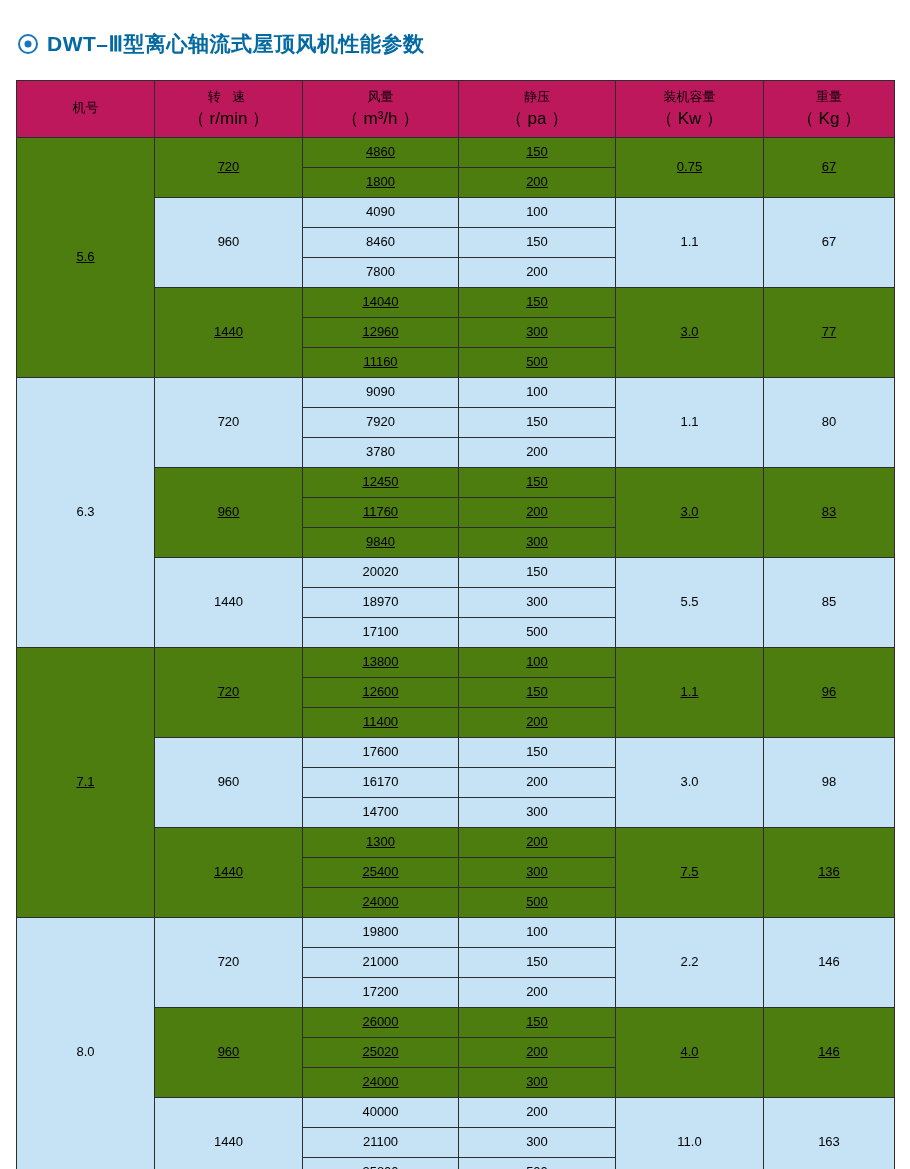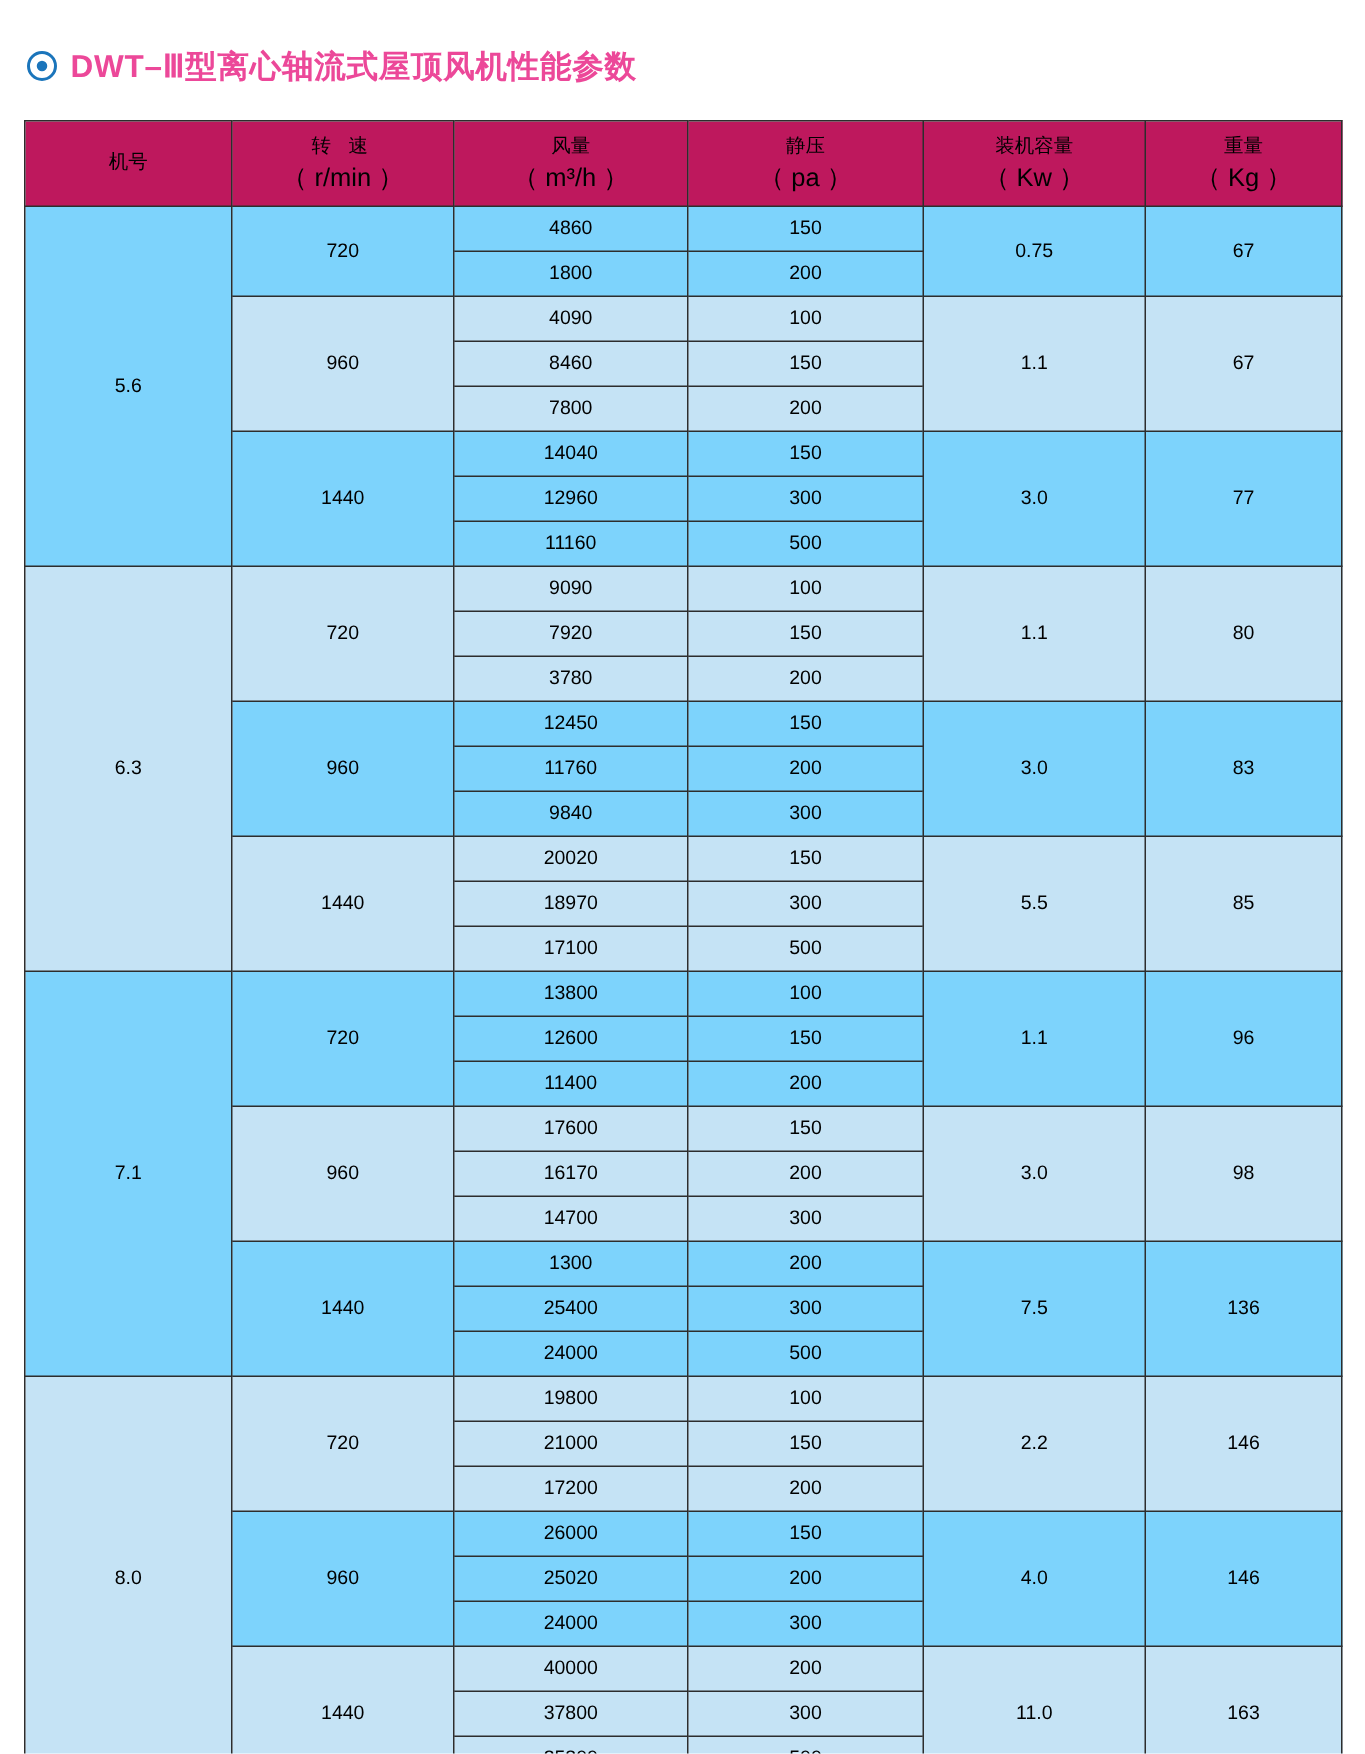--- a/index.html
+++ b/index.html
@@ -44,21 +44,21 @@
     top: 50%;
     width: 7px;
     height: 7px;
     background: #1b75bb;
     border-radius: 50%;
     transform: translate(-50%, -50%);
   }
   .title-text {
     font-size: 21px;
     font-weight: bold;
-    color: #ec4899;
+    color: #0369a1;
     letter-spacing: 0.5px;
     white-space: nowrap;
   }
   
   .table-wrap {
     padding: 14px 16px 0 16px;
   }
   table.spec {
     border-collapse: collapse;
     width: 878px;
@@ -94,21 +94,22 @@
   td.rpm {
     font-size: 13.5px;
   }
   td.flow, td.press {
     height: 29px;
   }
   .blue {
     background: #c5e3f5;
   }
   .white {
-    background: #7dd3fc;
+    background: #4d7c0f;
+    text-decoration: underline;
   }
   
   col.c-model { width: 138px; }
   col.c-rpm   { width: 148px; }
   col.c-flow  { width: 156px; }
   col.c-press { width: 157px; }
   col.c-kw    { width: 148px; }
   col.c-kg    { width: 131px; }
 </style>
 </head>
@@ -326,21 +327,21 @@
             <td class="press white">300</td>
           </tr>
           <tr>
             <td class="rpm blue" rowspan="3">1440</td>
             <td class="flow blue">40000</td>
             <td class="press blue">200</td>
             <td class="blue" rowspan="3">11.0</td>
             <td class="blue" rowspan="3">163</td>
           </tr>
           <tr>
-            <td class="flow blue">37800</td>
+            <td class="flow blue">21100</td>
             <td class="press blue">300</td>
           </tr>
           <tr>
             <td class="flow blue">35800</td>
             <td class="press blue">500</td>
           </tr>
         </tbody>
     </table>
   </div>
 

